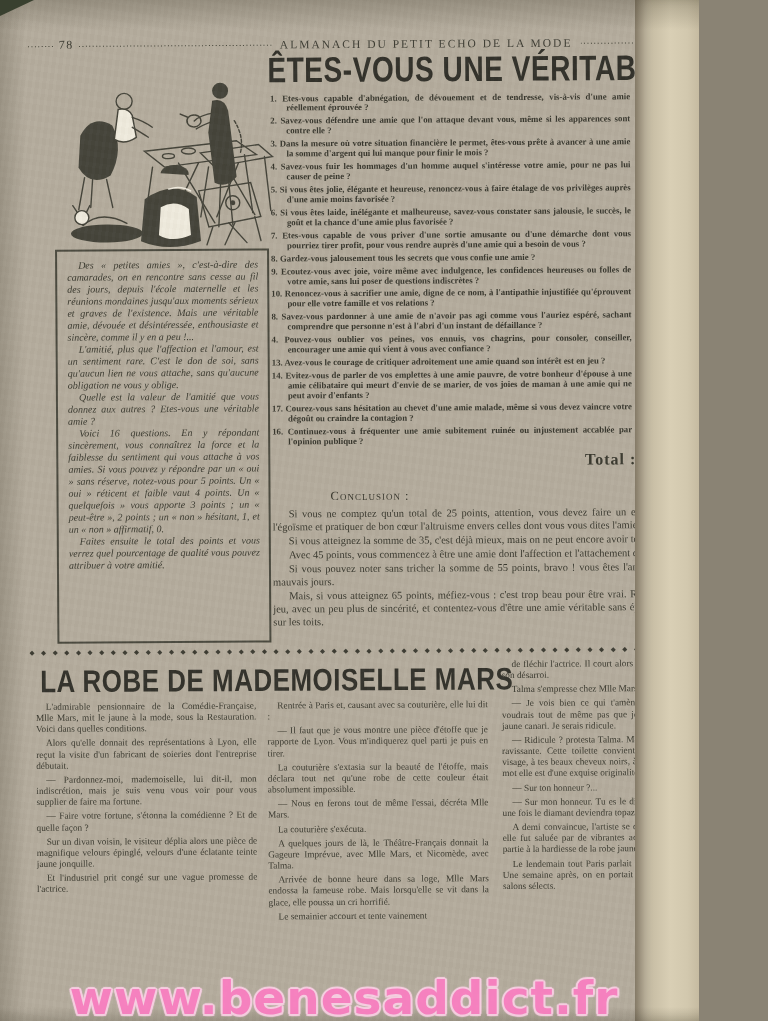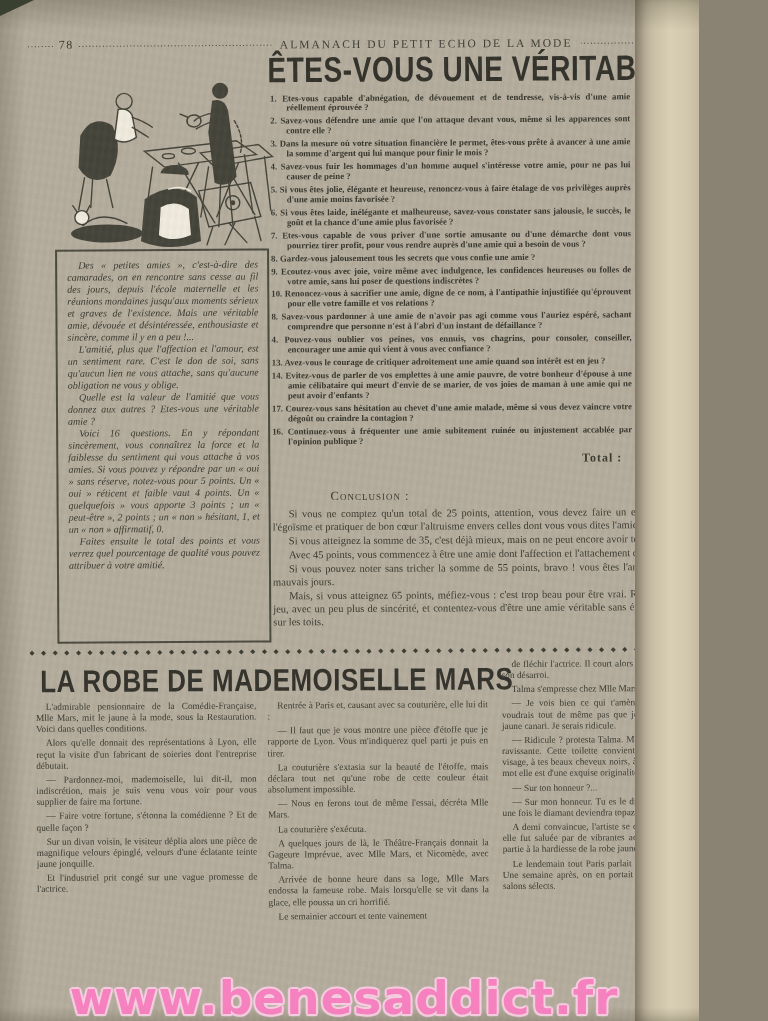--- a/index.html
+++ b/index.html
@@ -58,21 +58,21 @@
   
   .questions{position:absolute;left:272px;top:92px;width:482px;}
   .q-row{display:flex;align-items:stretch;}
   .q-text{flex:1;padding:1.5px 10px 1.5px 0;font-weight:700;font-size:8.8px;line-height:1.13;
     text-align:justify;color:#38372e;padding-left:16px;text-indent:-16px;}
   .q-num{font-weight:700;}
   .q-note{width:112px;flex:none;border-left:1px solid #6e6958;display:flex;align-items:flex-end;
     justify-content:center;padding:0 5px 3px;box-sizing:border-box;}
   .note-line{width:100%;border-bottom:1px dotted #7c7666;height:0;}
   .total-row{display:flex;align-items:center;justify-content:flex-end;margin-top:4px;}
-  .total-label{font-size:12px;font-weight:700;letter-spacing:1px;margin-right:20px;}
+  .total-label{font-size:16px;font-weight:700;letter-spacing:1px;margin-right:6px;}
   .total-cell{width:112px;flex:none;border-left:1px solid #6e6958;padding:2px 5px 3px;box-sizing:border-box;}
   .total-bar{border-top:2.5px solid #2e2d26;margin-bottom:7px;}
   .total-line{border-bottom:1px dotted #7c7666;height:0;}
 
   
   .conclusion{position:absolute;left:272px;top:489px;width:482px;font-size:10.5px;line-height:1.23;
     text-align:justify;color:#3a392f;}
   .conclusion-heading{font-variant:small-caps;font-size:12.5px;letter-spacing:1px;margin:0 0 4px 58px;}
   .conclusion p{margin:0 0 1px;text-indent:16px;}
 

